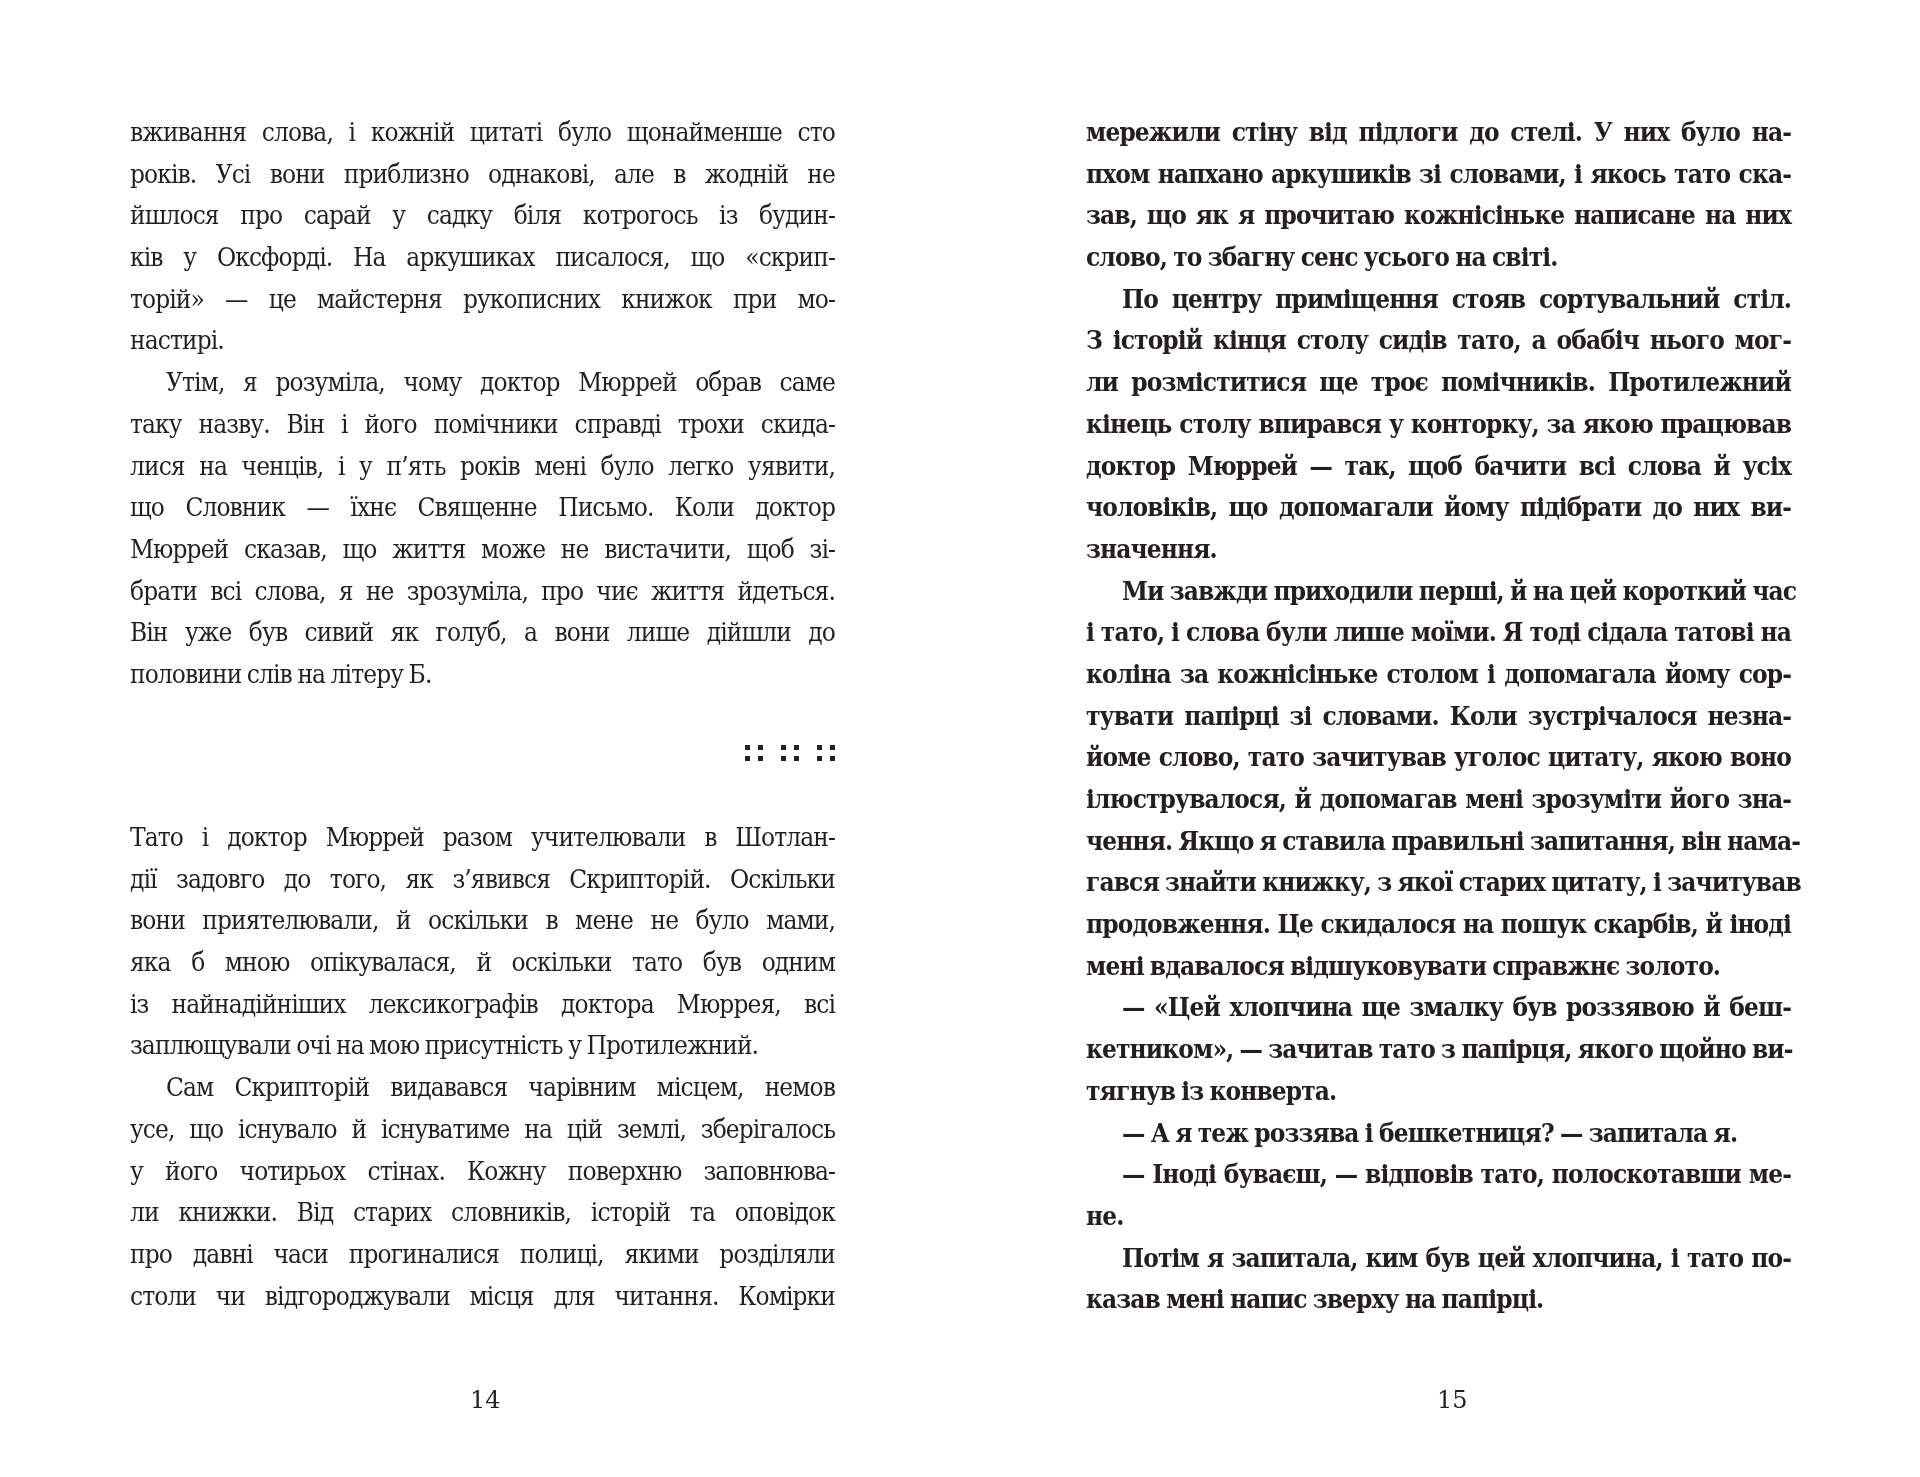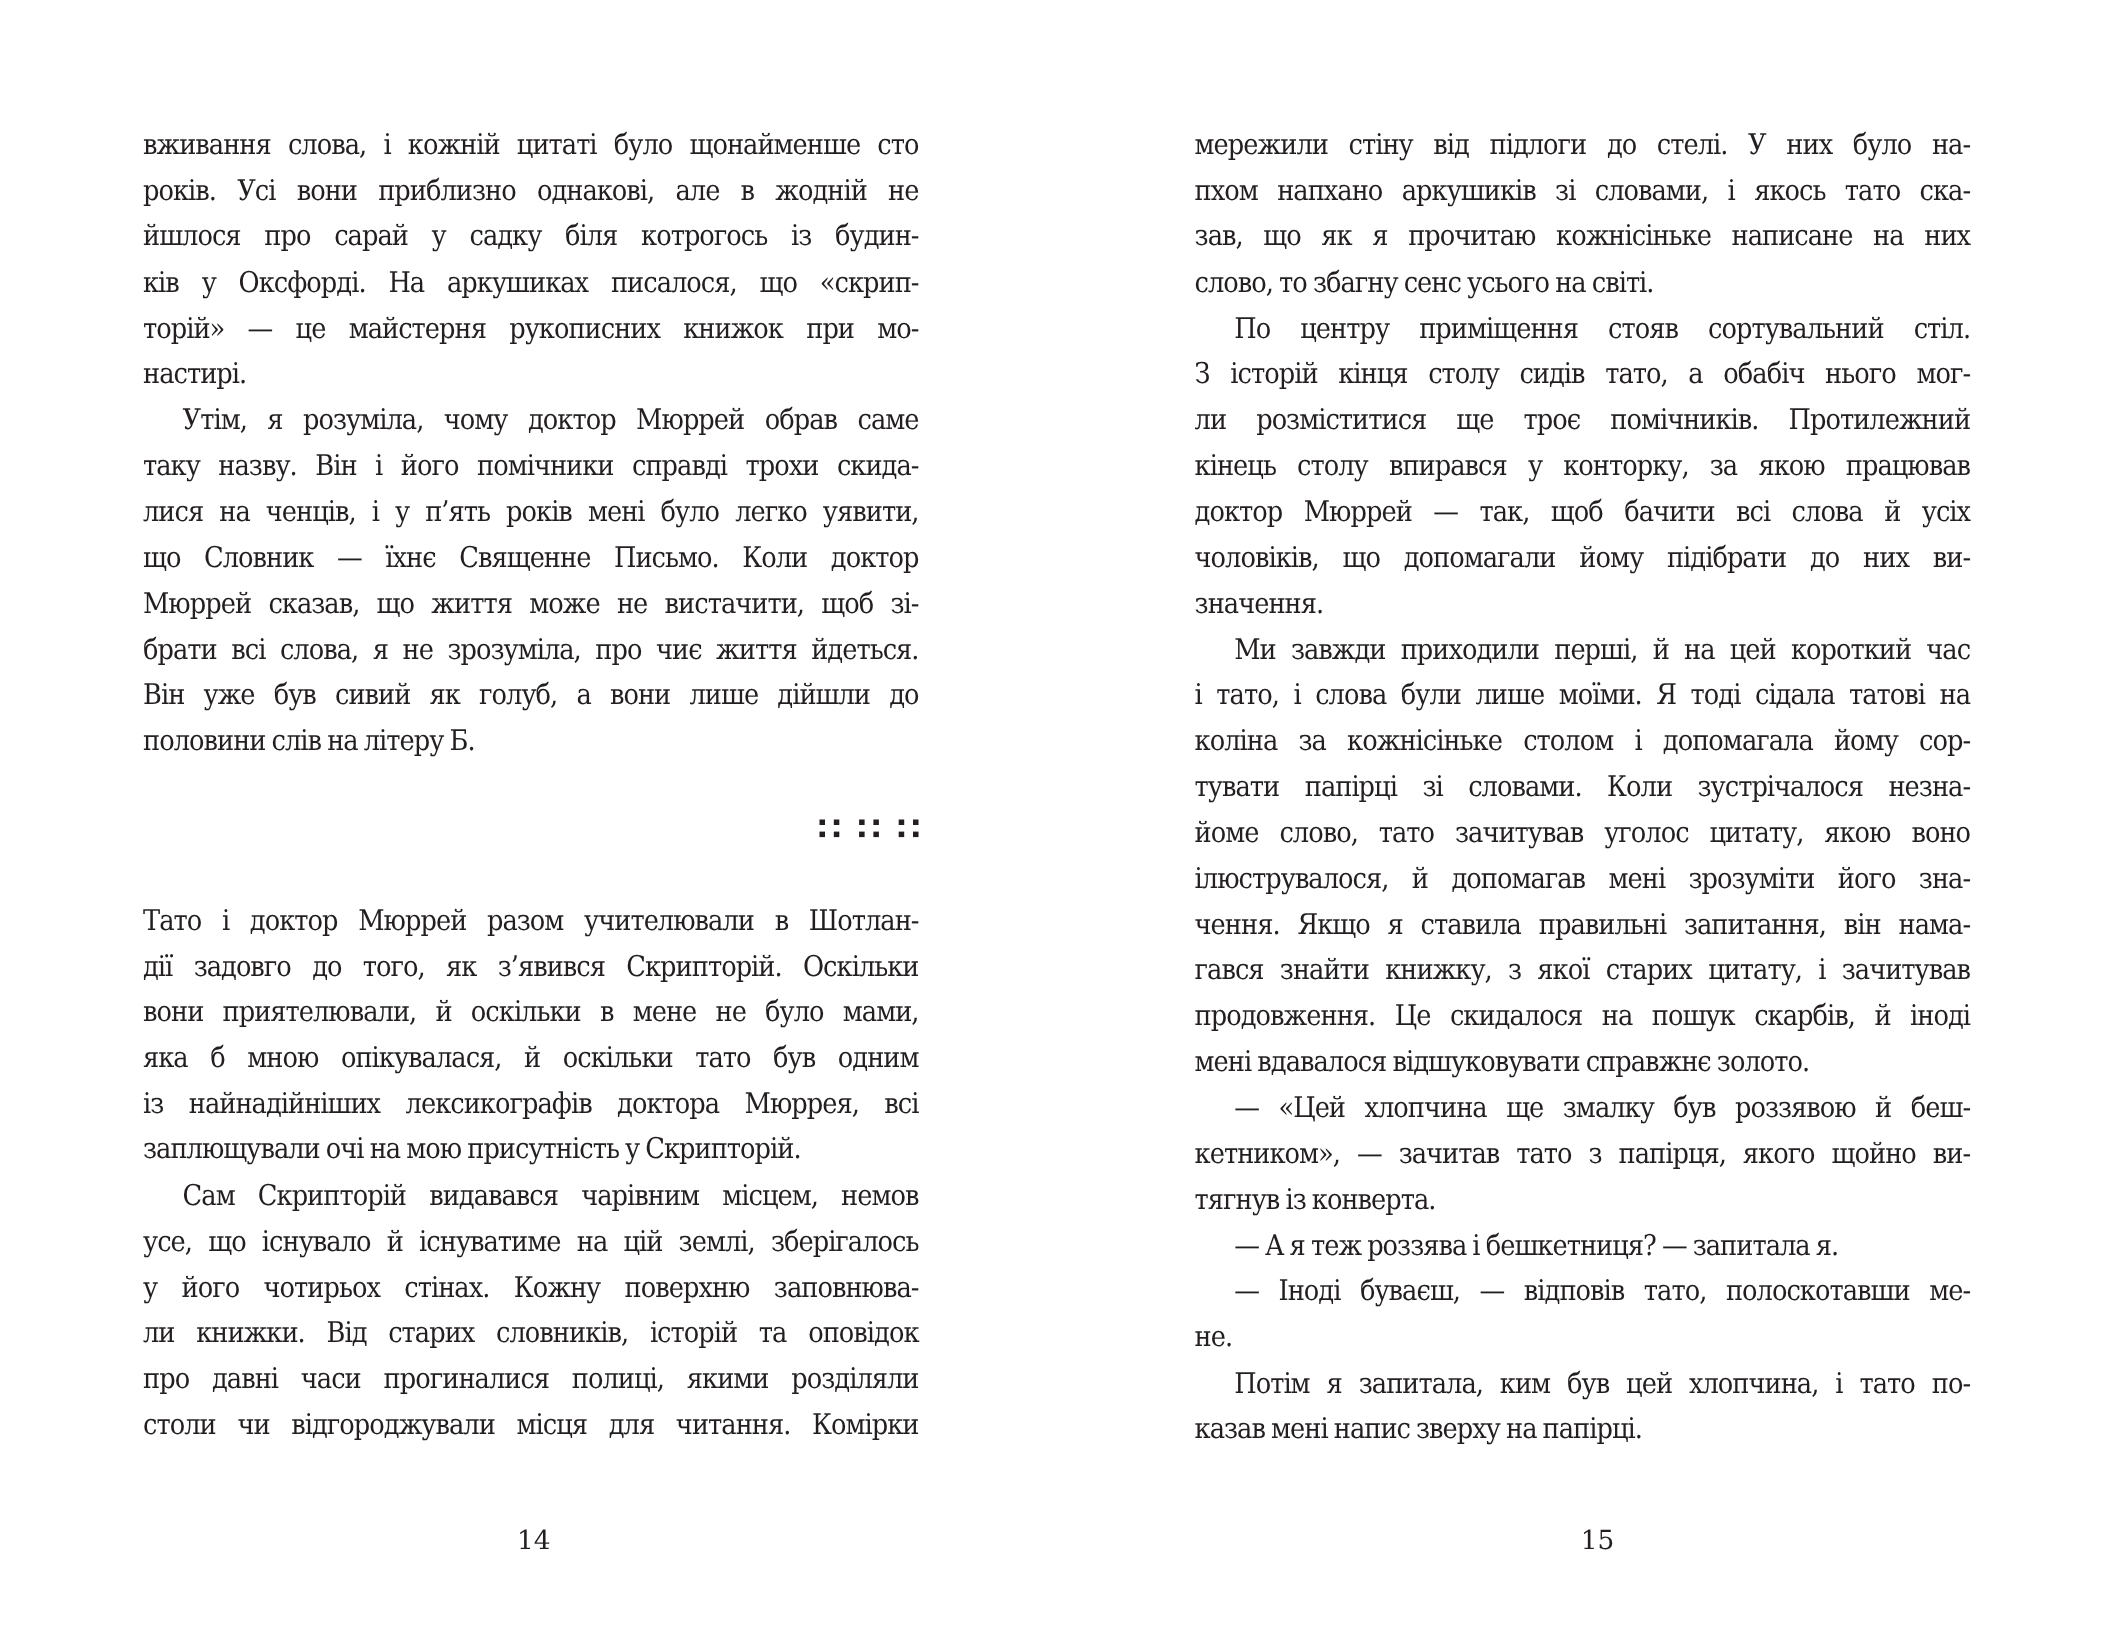--- a/index.html
+++ b/index.html
@@ -28,21 +28,21 @@
     position: absolute;
     width: 705px;
     font-size: 26px;
     line-height: 41.7px;
     text-align: justify;
     letter-spacing: -0.9px;
     word-spacing: -1px;
     font-stretch: condensed;
   }
   .page.left .text-block { left: 130px; }
-  .page.right .text-block { left: 126px; }
+  .page.right .text-block { left: 126px; font-weight: bold; }
 
   .line {
     display: block;
     text-align: justify;
     text-align-last: justify;
     white-space: nowrap;
     height: 41.7px;
   }
   .line.last {
     text-align-last: left;
@@ -136,21 +136,21 @@
       </div>
   </div>
 
   <div class="text-block block-bottom">
     <div>
       <span class="line">Тато і доктор Мюррей разом учителювали в Шотлан-</span>
       <span class="line">дії задовго до того, як з’явився Скрипторій. Оскільки</span>
       <span class="line">вони приятелювали, й оскільки в мене не було мами,</span>
       <span class="line">яка б мною опікувалася, й оскільки тато був одним</span>
       <span class="line">із найнадійніших лексикографів доктора Мюррея, всі</span>
-      <span class="line last">заплющували очі на мою присутність у Скрипторій.</span>
+      <span class="line last">заплющували очі на мою присутність у Протилежний.</span>
     </div>
     <div>
       <span class="line indent">Сам Скрипторій видавався чарівним місцем, немов</span>
       <span class="line">усе, що існувало й існуватиме на цій землі, зберігалось</span>
       <span class="line">у його чотирьох стінах. Кожну поверхню заповнюва-</span>
       <span class="line">ли книжки. Від старих словників, історій та оповідок</span>
       <span class="line">про давні часи прогиналися полиці, якими розділяли</span>
       <span class="line">столи чи відгороджували місця для читання. Комірки</span>
     </div>
   </div>

